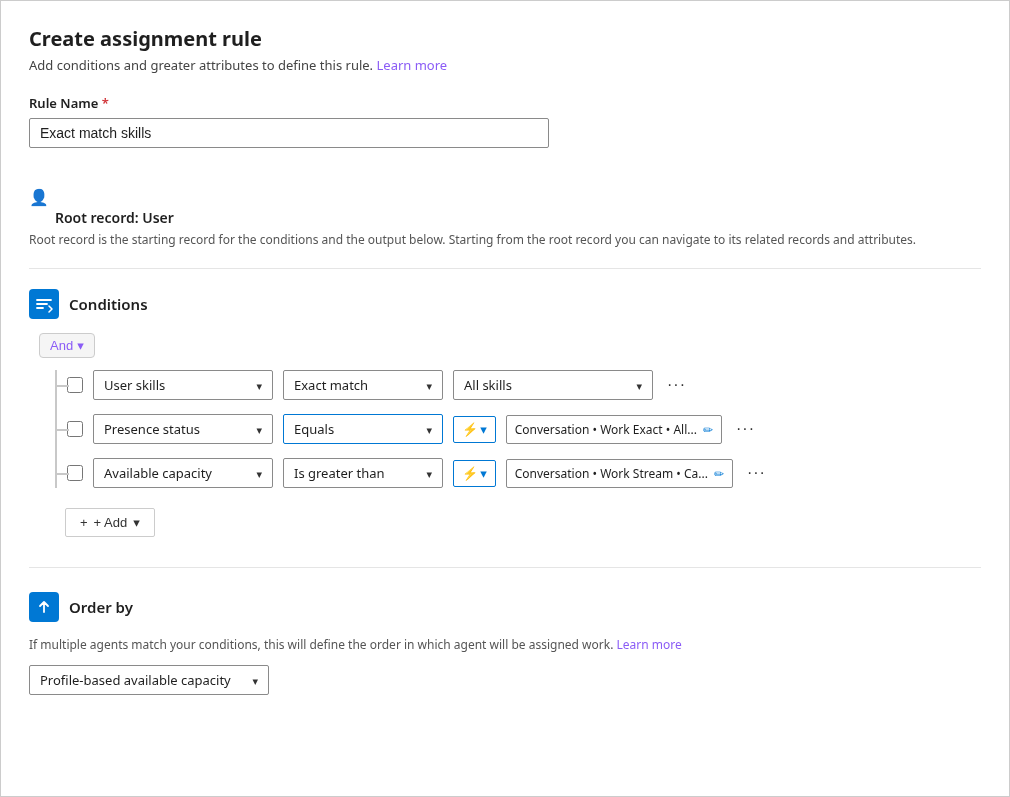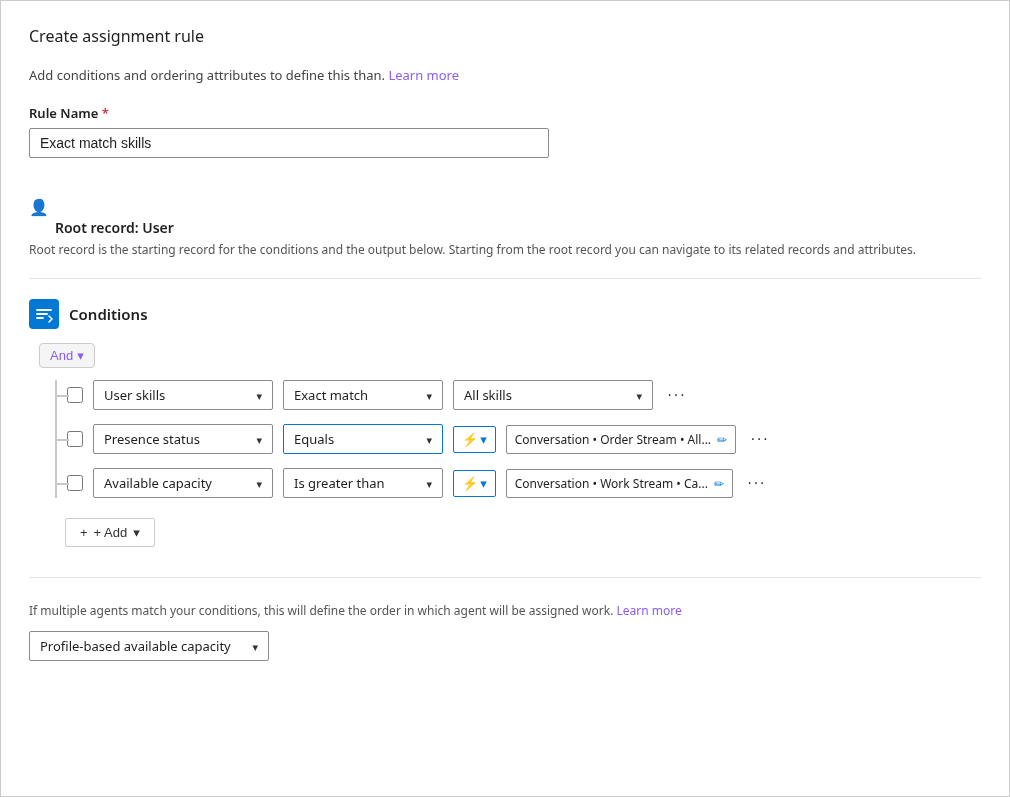--- a/index.html
+++ b/index.html
@@ -7,23 +7,23 @@
       font-family: 'Segoe UI', system-ui, sans-serif;
       font-size: 14px;
       color: #1f1f1f;
       background: #fff;
       border: 1px solid #ccc;
       width: 1010px;
       min-height: 797px;
       padding: 24px 28px;
     }
     h1 {
-      font-size: 16px;
-      font-weight: 400;
-      margin-bottom: 19px;
+      font-size: 20px;
+      font-weight: 700;
+      margin-bottom: 4px;
     }
     .subtitle {
       font-size: 13px;
       color: #444;
       margin-bottom: 20px;
     }
     .learn-more {
       color: #8b5cf6;
       text-decoration: none;
     }
@@ -239,21 +239,21 @@
       border: none;
       border-top: 1px solid #e5e5e5;
       margin: 20px 0;
     }
   </style>
 </head>
 <body>
 
 <h1>Create assignment rule</h1>
 <p class="subtitle">
-  <span>Add conditions and ordering attributes to define this than.</span>
+  <span>Add conditions and greater attributes to define this rule.</span>
   <a class="learn-more" href="#">Learn more</a>
 </p>
 
 <div>
   <div class="field-label">
     <span>Rule Name</span>
     <span class="required"> *</span>
   </div>
   <input class="rule-name-input" type="text" value="Exact match skills" style="">
 </div>
@@ -310,21 +310,21 @@
         </div>
         <div class="dropdown dd-operator" style="border-color:#0078d4;">
           <span>Equals</span>
           <span class="dropdown-arrow">▾</span>
         </div>
         <button class="lightning-btn">
           <span>⚡</span>
           <span>▾</span>
         </button>
         <div class="value-with-edit">
-          <span>Conversation • Order Stream • All...</span>
+          <span>Conversation • Work Exact • All...</span>
           <span class="edit-icon">✏</span>
         </div>
         <button class="more-btn">···</button>
       </div>
 
       <div class="condition-row">
         <input type="checkbox" class="condition-checkbox" style="">
         <div class="dropdown dd-field">
           <span>Available capacity</span>
           <span class="dropdown-arrow">▾</span>
@@ -352,20 +352,28 @@
       <span>+ Add</span>
       <span>▾</span>
     </button>
 
   </div>
 </div>
 
 <hr class="divider">
 
 <div class="order-by-section">
+  <div class="section-header">
+    <div class="section-icon">
+      <svg width="18" height="18" viewBox="0 0 18 18" fill="none" xmlns="http://www.w3.org/2000/svg">
+        <path d="M9 14V4M9 4L5 8M9 4l4 4" stroke="white" stroke-width="1.8" stroke-linecap="round" stroke-linejoin="round"></path>
+      </svg>
+    </div>
+    <span class="section-title">Order by</span>
+  </div>
   <p class="order-by-desc">
     <span>If multiple agents match your conditions, this will define the order in which agent will be assigned work.</span>
     <a class="learn-more" href="#">Learn more</a>
   </p>
   <div class="dropdown" style="width:240px;text-align:right;">
     <span>Profile-based available capacity</span>
     <span class="dropdown-arrow">▾</span>
   </div>
 </div>
 

